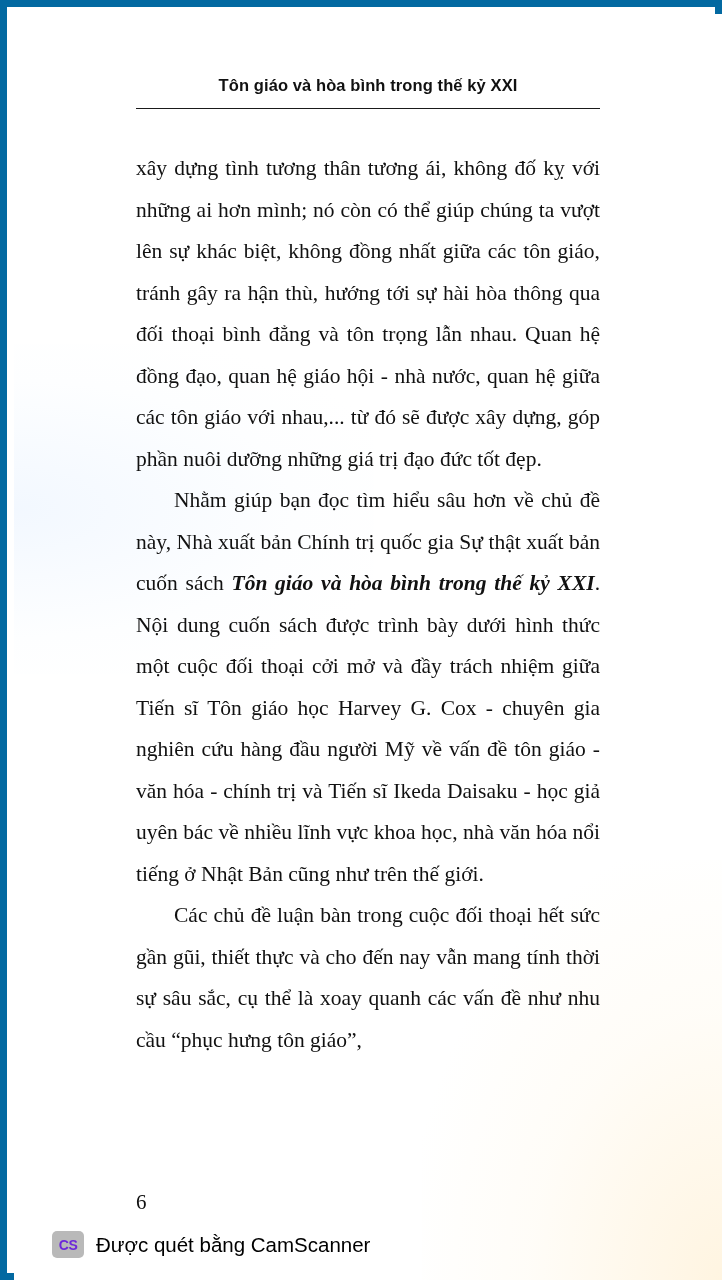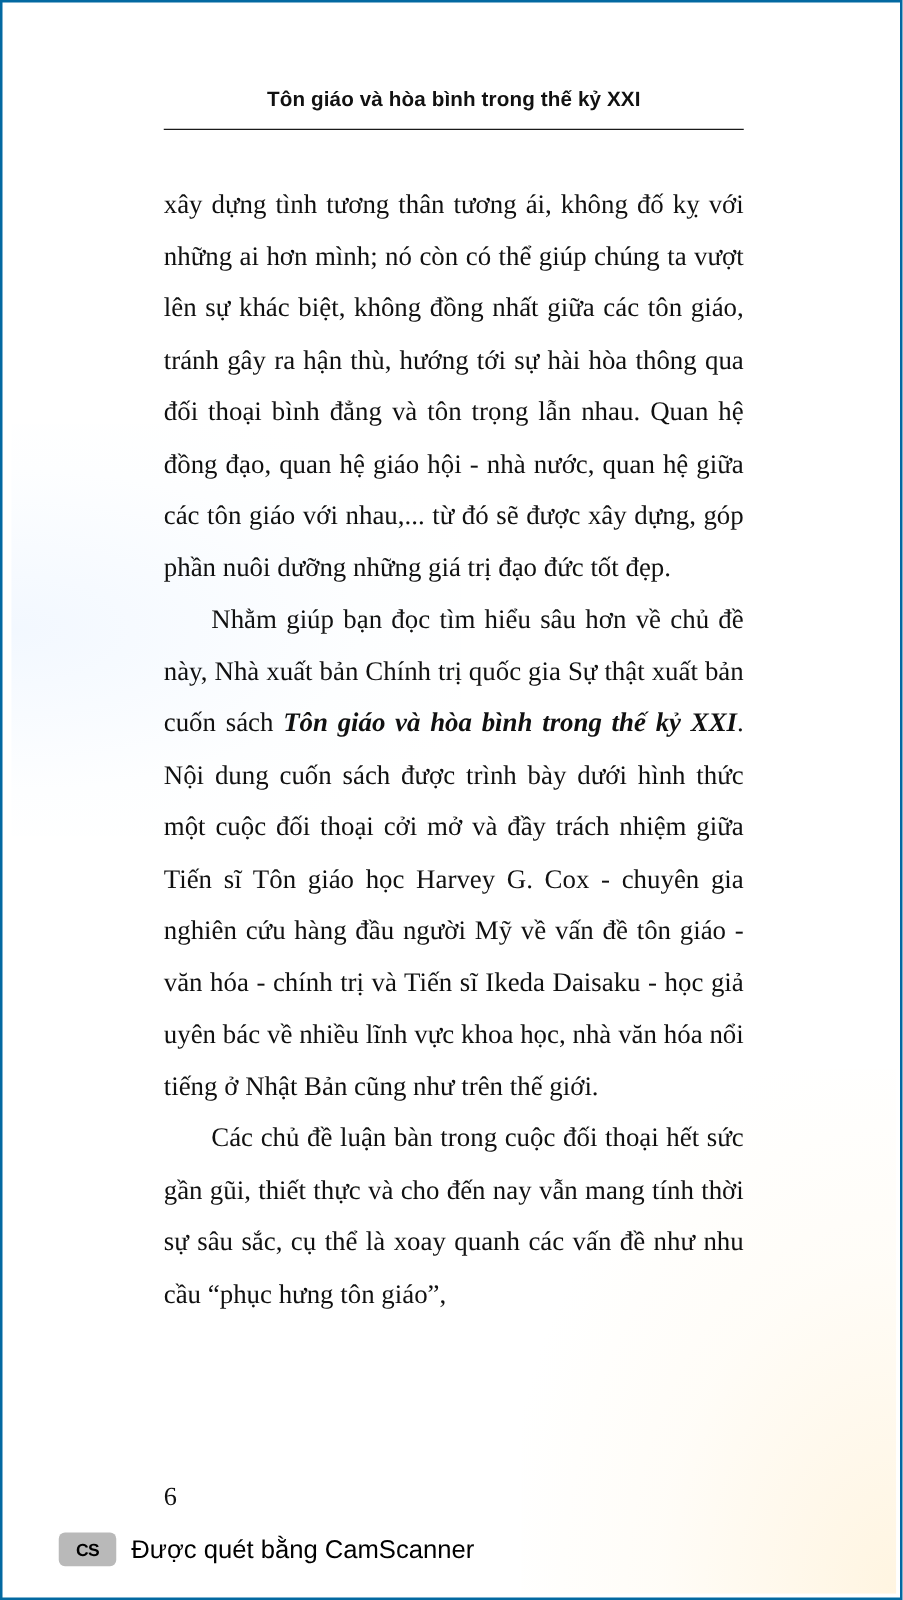--- a/index.html
+++ b/index.html
@@ -16,21 +16,21 @@
   }
 
   
   .page-frame {
     position: absolute;
     left: 0;
     top: 0;
     width: 722px;
     height: 1280px;
     box-sizing: border-box;
-    border: 2px solid #0369a1;
+    border: 7px solid #0369a1;
     background: #ffffff;
   }
 
   .page-inner {
     position: absolute;
     left: 7px;
     top: 7px;
     width: 708px;
     height: 1266px;
     background: #ffffff;
@@ -114,25 +114,25 @@
 
   .watermark {
     position: absolute;
     left: 38px;
     bottom: 22px;
     display: flex;
     align-items: center;
     gap: 12px;
   }
   .cs-badge {
-    width: 46px;
+    width: 32px;
     height: 27px;
     border-radius: 5px;
     background: #b9b9b9;
-    color: #000000;
+    color: #6d28d9;
     font-family: "Liberation Sans", sans-serif;
     font-weight: bold;
     font-size: 14px;
     display: flex;
     align-items: center;
     justify-content: center;
     letter-spacing: -0.5px;
   }
   .cs-text {
     font-family: "Liberation Sans", sans-serif;

